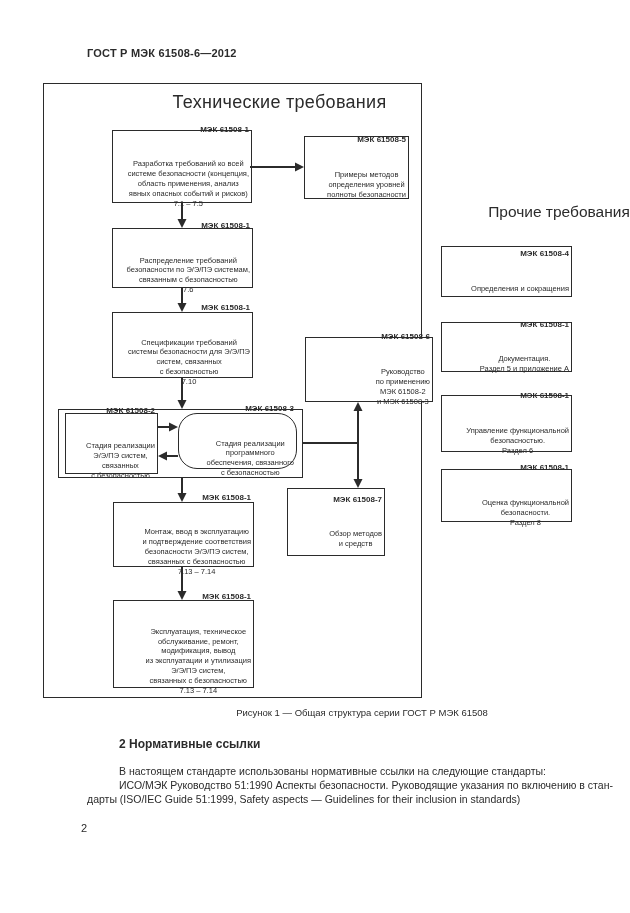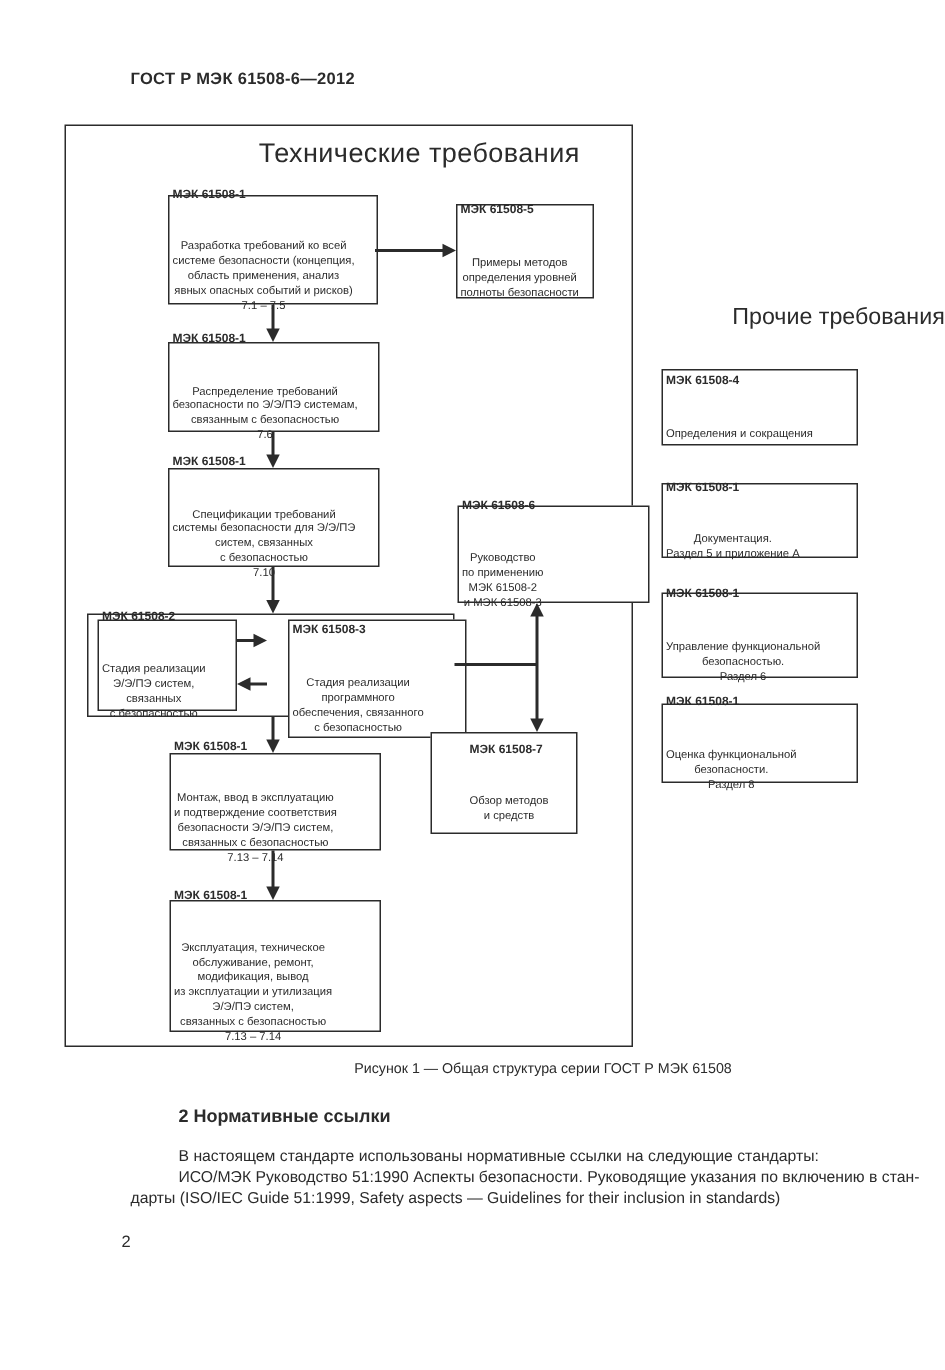--- a/index.html
+++ b/index.html
@@ -20,21 +20,21 @@
     left:43px; top:92px; width:379px;
     font-size:18px; text-align:center; letter-spacing:0.3px;
   }
   .right-heading{
     left:432px; top:203px; width:160px;
     font-size:15.5px; text-align:center;
   }
   .box{
     position:absolute; box-sizing:border-box;
     border:1.6px solid #2b2b2b; background:#ffffff;
-    display:flex; flex-direction:column; align-items:flex-start; justify-content:center;
+    display:flex; flex-direction:column; align-items:flex-end; justify-content:center;
     text-align:center; padding:2px 2px;
   }
   .box-title{font-weight:bold; font-size:8px; line-height:1.32; white-space:pre-line;}
   .box-body{font-size:7.5px; line-height:1.32; white-space:pre-line;margin-top:24px;}
   .gbox{
     position:absolute; box-sizing:border-box;
     border:1.6px solid #2b2b2b; background:#ffffff;
   }
   .arrows{position:absolute; left:0; top:0; pointer-events:none;}
   .arrows line{stroke:#2b2b2b; stroke-width:2px;}
@@ -85,21 +85,21 @@
   </div>
 
   <div class="gbox" style="left:58px;top:409px;width:245px;height:69px;"></div>
   <div class="box" style="left:65px;top:413px;width:93px;height:61px;">
     <div class="box-title">МЭК 61508-2</div>
     <div class="box-body">Стадия реализации
 Э/Э/ПЭ систем,
 связанных
 с безопасностью</div>
   </div>
-  <div class="box" style="left:192px;top:413px;width:119px;height:79px;">
+  <div class="box" style="left:178px;top:413px;width:119px;height:56px;border-radius:19px;">
     <div class="box-title">МЭК 61508-3</div>
     <div class="box-body">Стадия реализации
 программного
 обеспечения, связанного
 с безопасностью</div>
   </div>
 
   <div class="box" style="left:113px;top:502px;width:141px;height:65px;">
     <div class="box-title">МЭК 61508-1</div>
     <div class="box-body">Монтаж, ввод в эксплуатацию
@@ -113,21 +113,21 @@
     <div class="box-title">МЭК 61508-1</div>
     <div class="box-body">Эксплуатация, техническое
 обслуживание, ремонт,
 модификация, вывод
 из эксплуатации и утилизация
 Э/Э/ПЭ систем,
 связанных с безопасностью
 7.13 – 7.14</div>
   </div>
 
-  <div class="box" style="left:304px;top:136px;width:92px;height:63px;">
+  <div class="box" style="left:304px;top:136px;width:105px;height:63px;">
     <div class="box-title">МЭК 61508-5</div>
     <div class="box-body">Примеры методов
 определения уровней
 полноты безопасности</div>
   </div>
 
   <div class="box" style="left:305px;top:337px;width:128px;height:65px;">
     <div class="box-title">МЭК 61508-6</div>
     <div class="box-body">Руководство
 по применению

